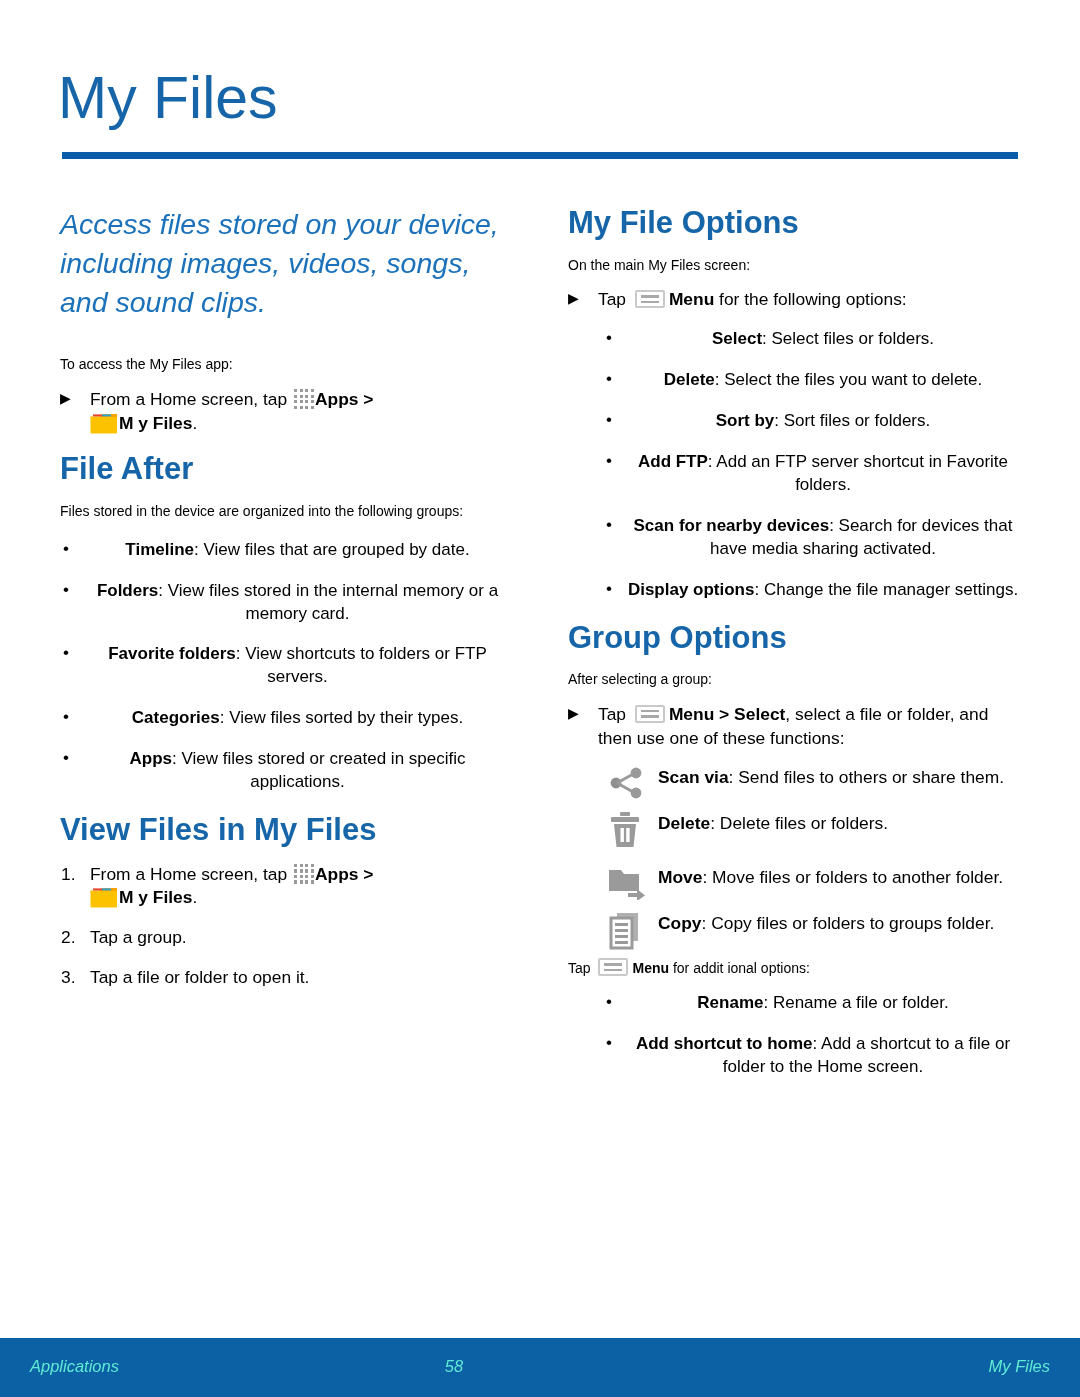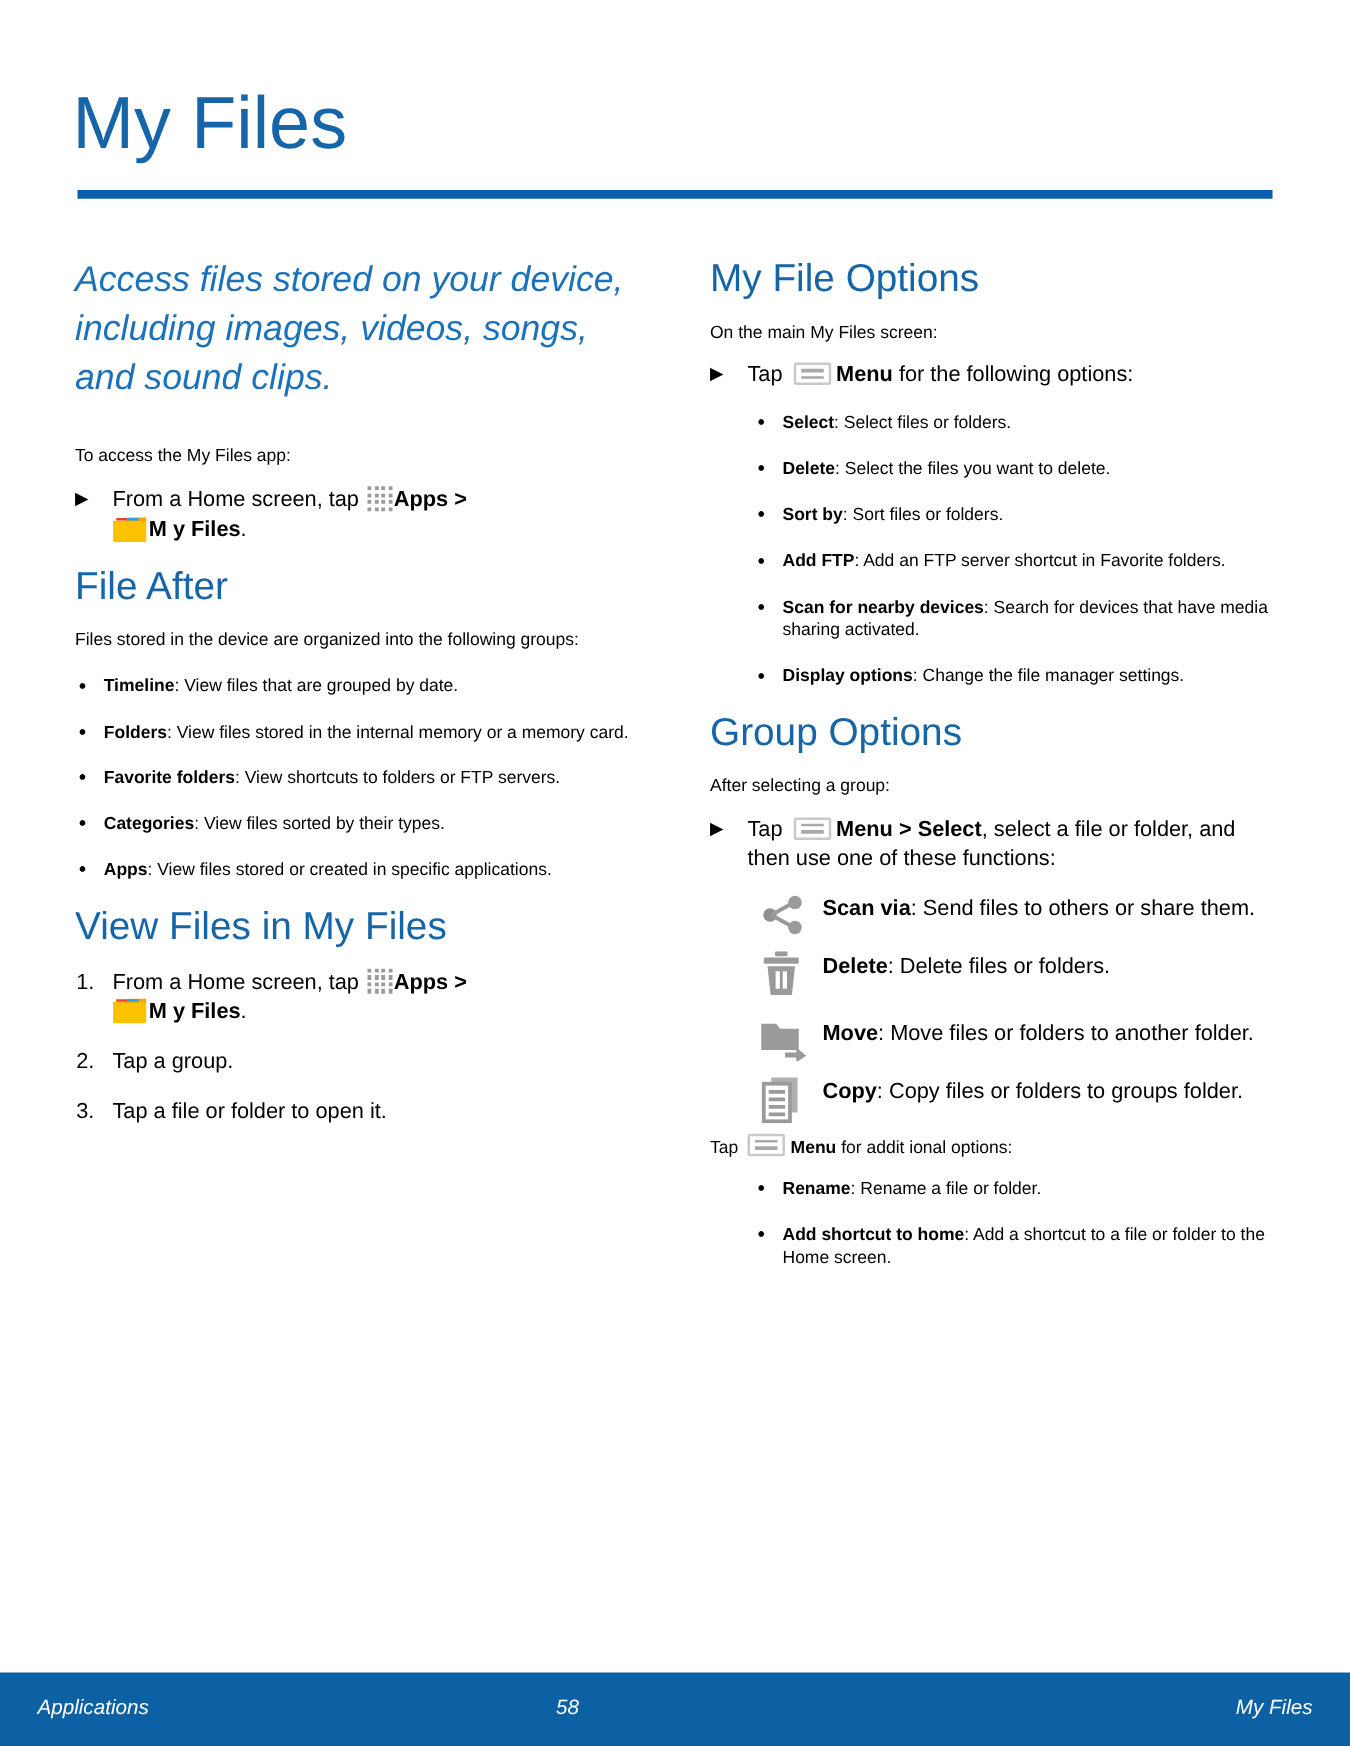--- a/index.html
+++ b/index.html
@@ -48,21 +48,21 @@
   .lede {
     font-size: 28.5px;
     font-style: italic;
     color: #1b72ba;
     line-height: 1.36;
     margin: 0 0 34px 0;
     font-weight: 400;
   }
   h2.section {
     font-size: 31px;
-    font-weight: 400;
+    font-weight: 700;
     color: #1565a8;
     margin: 0 0 14px 0;
     line-height: 1.18;
   }
   .h2-gap-top { margin-top: 44px; }
 
   
   p.body {
     font-size: 14px;
     line-height: 1.34;
@@ -87,24 +87,25 @@
   }
   .step .marker.num {
     font-size: 17.4px;
     line-height: 1.36;
     left: 1px;
   }
 
   
   .bullet {
     position: relative;
-    font-size: 14px;
+    font-size: 17px;
     line-height: 1.35;
     margin: 0 0 18px 0;
     padding-left: 23px;
+    text-align: center;
   }
   .bullet::before {
     content: "\2022";
     position: absolute;
     left: 3px;
     top: -1px;
     font-size: 17px;
   }
   .bullet.indent {
     margin-left: 35px;
@@ -175,21 +176,21 @@
     top: 1338px;
     width: 1080px;
     height: 59px;
     background: #0b61a4;
   }
   .footer span {
     position: absolute;
     top: 19px;
     font-size: 16.5px;
     font-style: italic;
-    color: #ffffff;
+    color: #5eead4;
   }
   .footer .f-left   { left: 30px; }
   .footer .f-center { left: 0; width: 908px; text-align: center; }
   .footer .f-right  { right: 30px; }
 </style>
 </head>
 <body>
 
 <div class="page-title">My Files</div>
 <div class="title-rule"></div>

